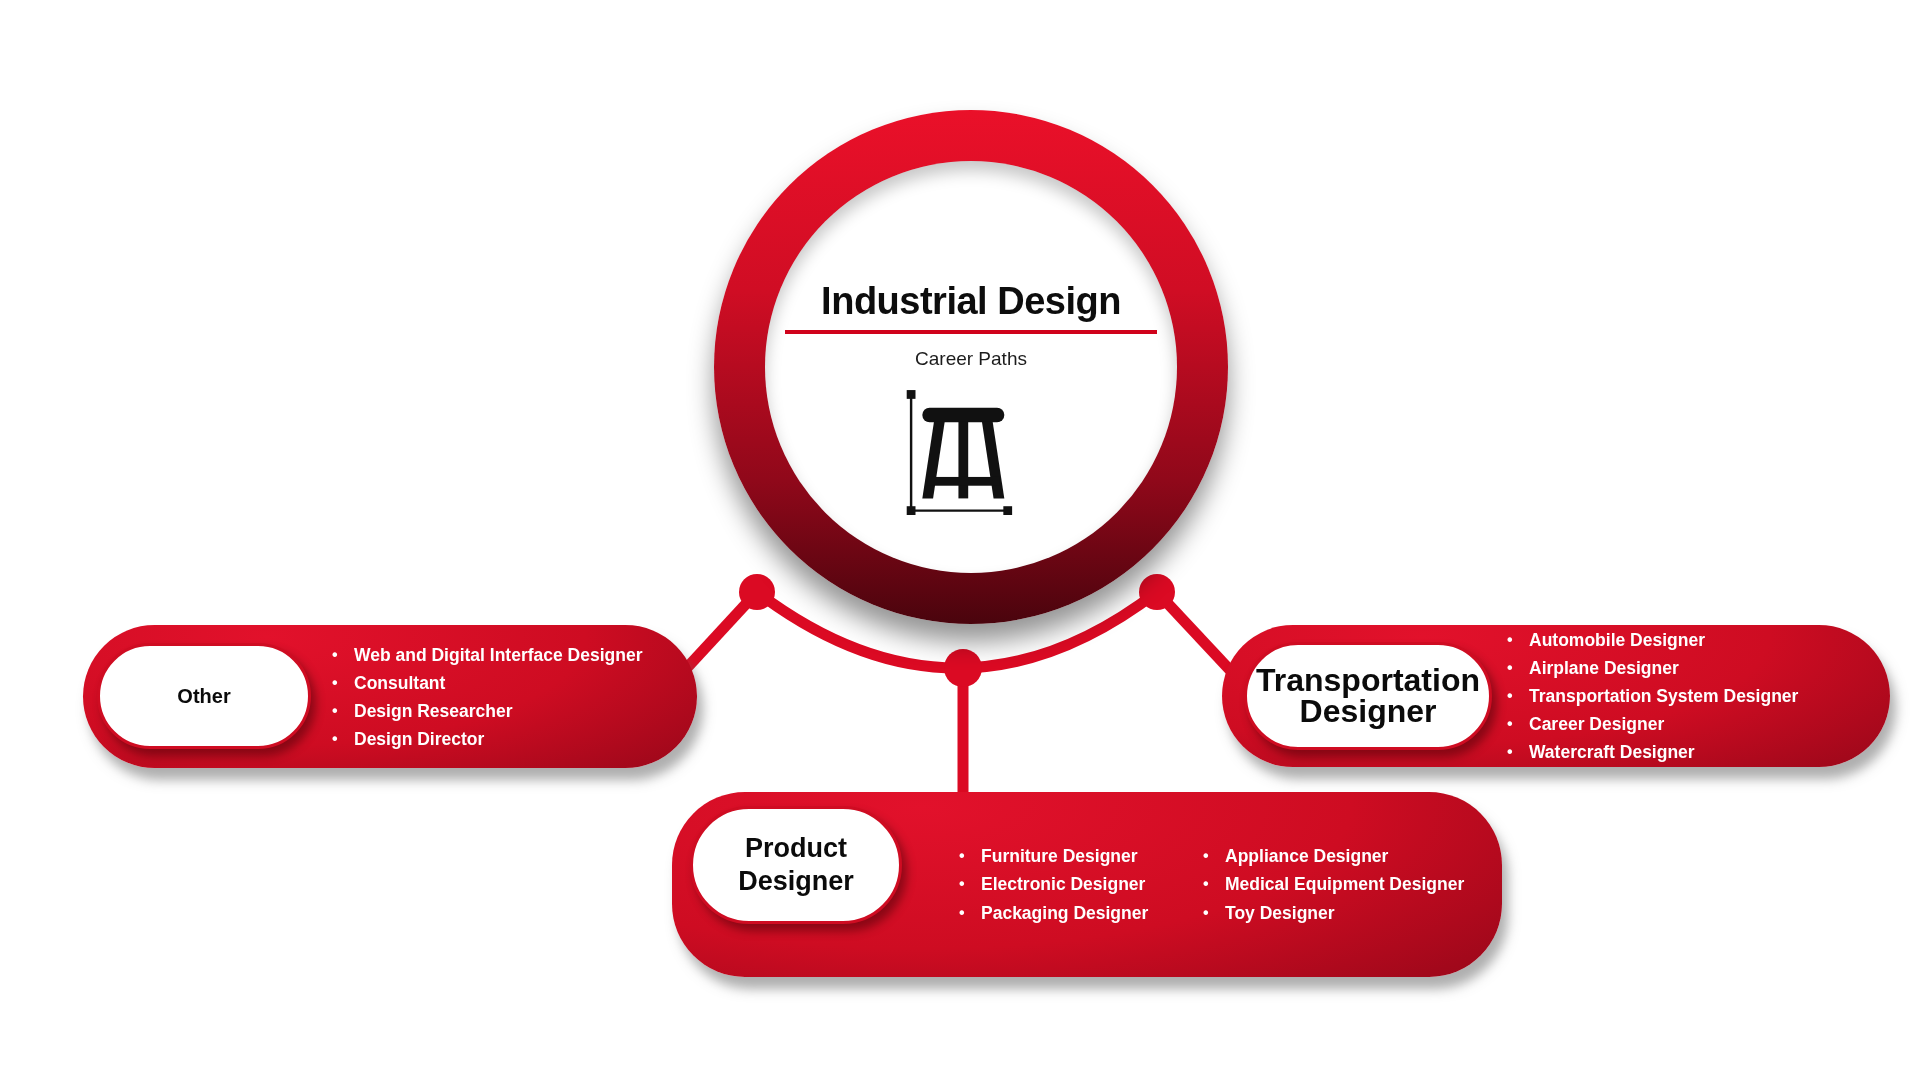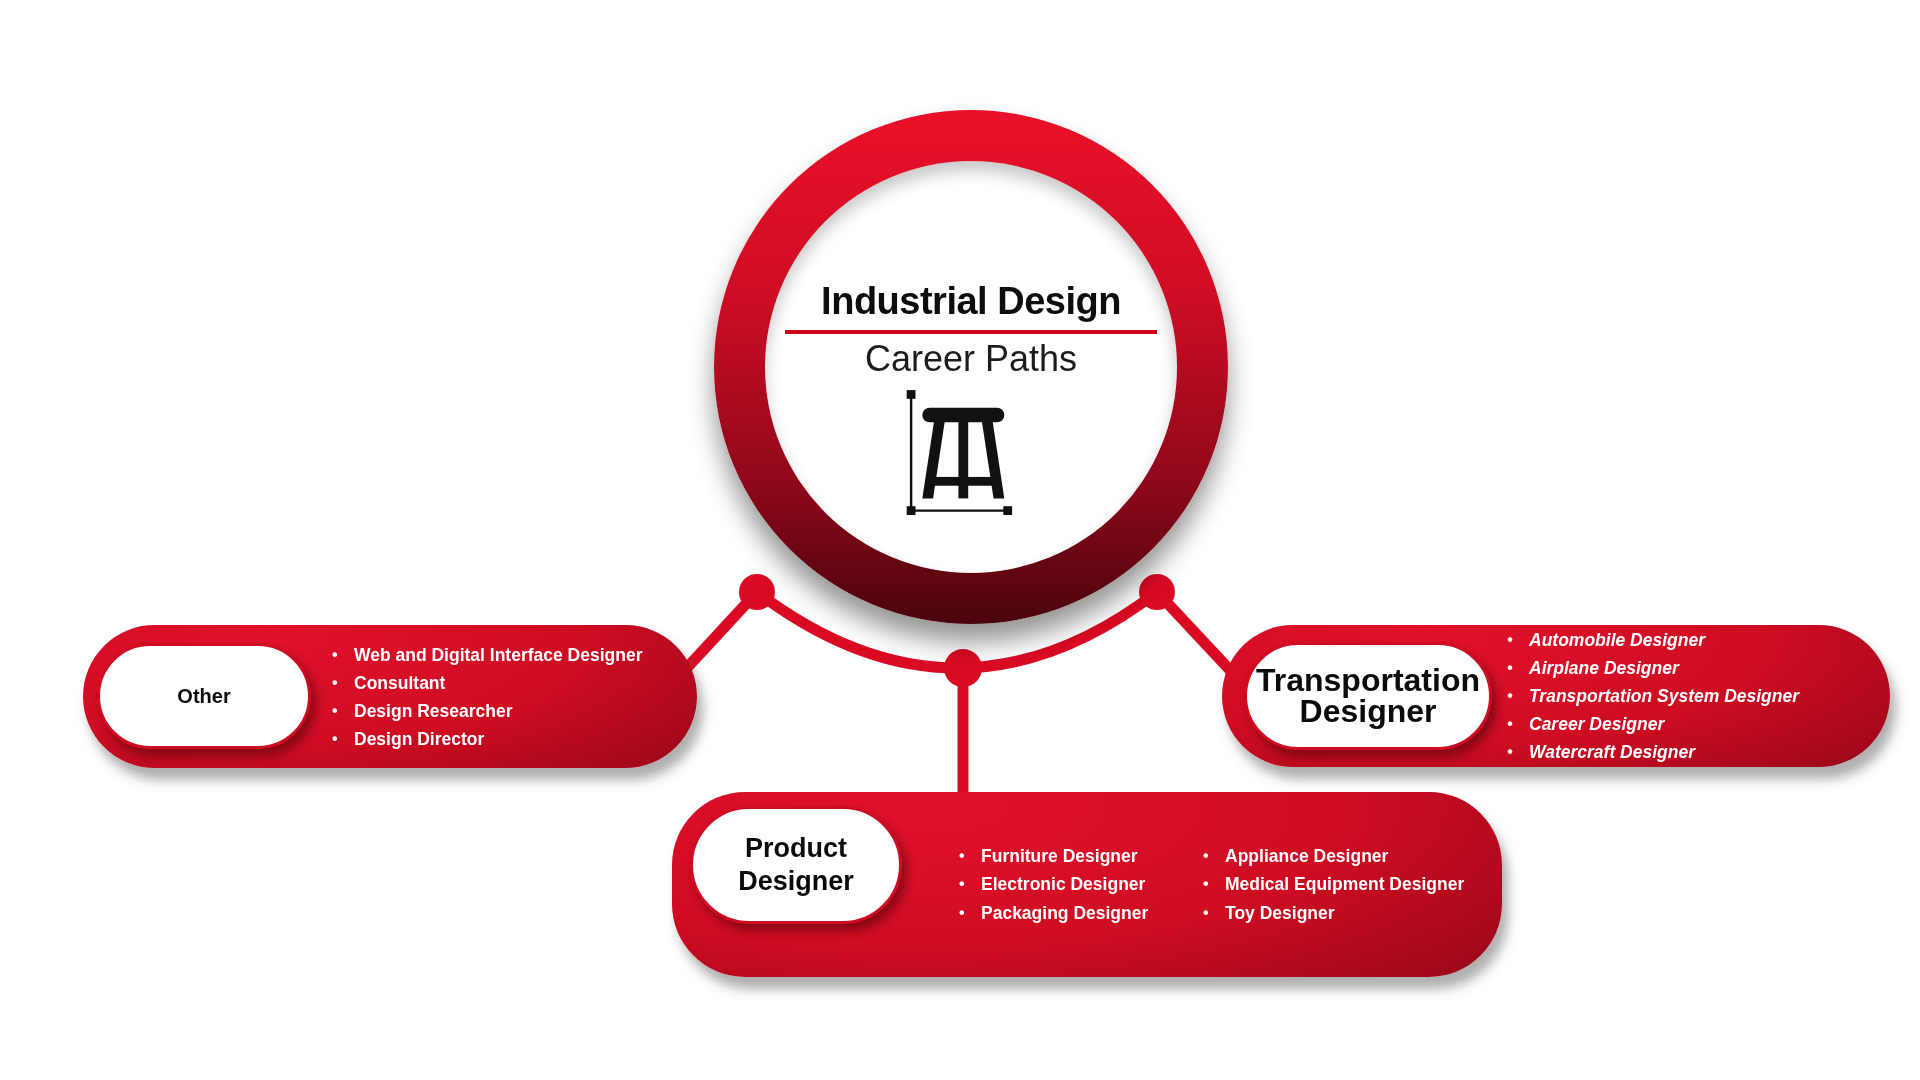--- a/index.html
+++ b/index.html
@@ -19,21 +19,21 @@
     background:#ffffff;
     box-shadow:inset 0 10px 16px rgba(0,0,0,0.22);
     text-decoration:underline;
   }
   .circle-content{position:absolute;top:118px;left:0;right:0;text-align:center;}
   .circle-content h1{
     margin:0;font-size:38px;line-height:44px;font-weight:800;color:#0d0d0d;letter-spacing:-0.5px;
   }
   .underline{width:372px;height:4px;background:#d0021b;margin:7px auto 5px auto;}
   .circle-content h2{
-    margin:8px;font-size:36px;line-height:34px;font-weight:500;color:#1c1c1c;
+    margin:8px;font-size:19px;line-height:34px;font-weight:500;color:#1c1c1c;
   }
   .stool{display:block;margin:12px auto 0 auto;transform:translateX(-15px);}
   
   .connectors{position:absolute;left:0;top:0;z-index:1;}
   .connectors .stroke{stroke:#db0a23;stroke-width:11;fill:none;}
   .connectors .dot{fill:#db0a23;}
   
   .pill{
     position:absolute;z-index:3;
     background:radial-gradient(115% 170% at 30% 8%,#e2112b 0%,#ce0c22 45%,#a2081b 75%,#850615 100%);
@@ -52,21 +52,21 @@
   .transportation .pill-label{left:22px;top:17px;width:248px;height:108px;border-radius:54px;font-size:32px;line-height:31px;}
   .product .pill-label{left:18px;top:14px;width:212px;height:118px;border-radius:59px;font-size:27px;line-height:33px;}
   .bullets{
     position:absolute;margin:0;padding:0;list-style:none;top:50%;transform:translateY(-50%);
     color:#ffffff;font-weight:700;font-size:17.5px;
   }
   .bullets li{white-space:nowrap;}
   .other .bullets{left:249px;}
   .other .bullets li{line-height:27px;}
   .transportation .bullets{left:285px;}
-  .transportation .bullets li{line-height:28px;font-style:italic;}
+  .transportation .bullets li{line-height:28px;}
   .product .bullets.col1{left:266px;}
   .product .bullets.col2{left:510px;}
   .product .bullets li{line-height:28.5px;margin-left:21px;}
   .b{display:inline-block;width:22px;font-size:16px;vertical-align:1px;}
 </style>
 </head>
 <body>
 
 <div class="canvas">
 

